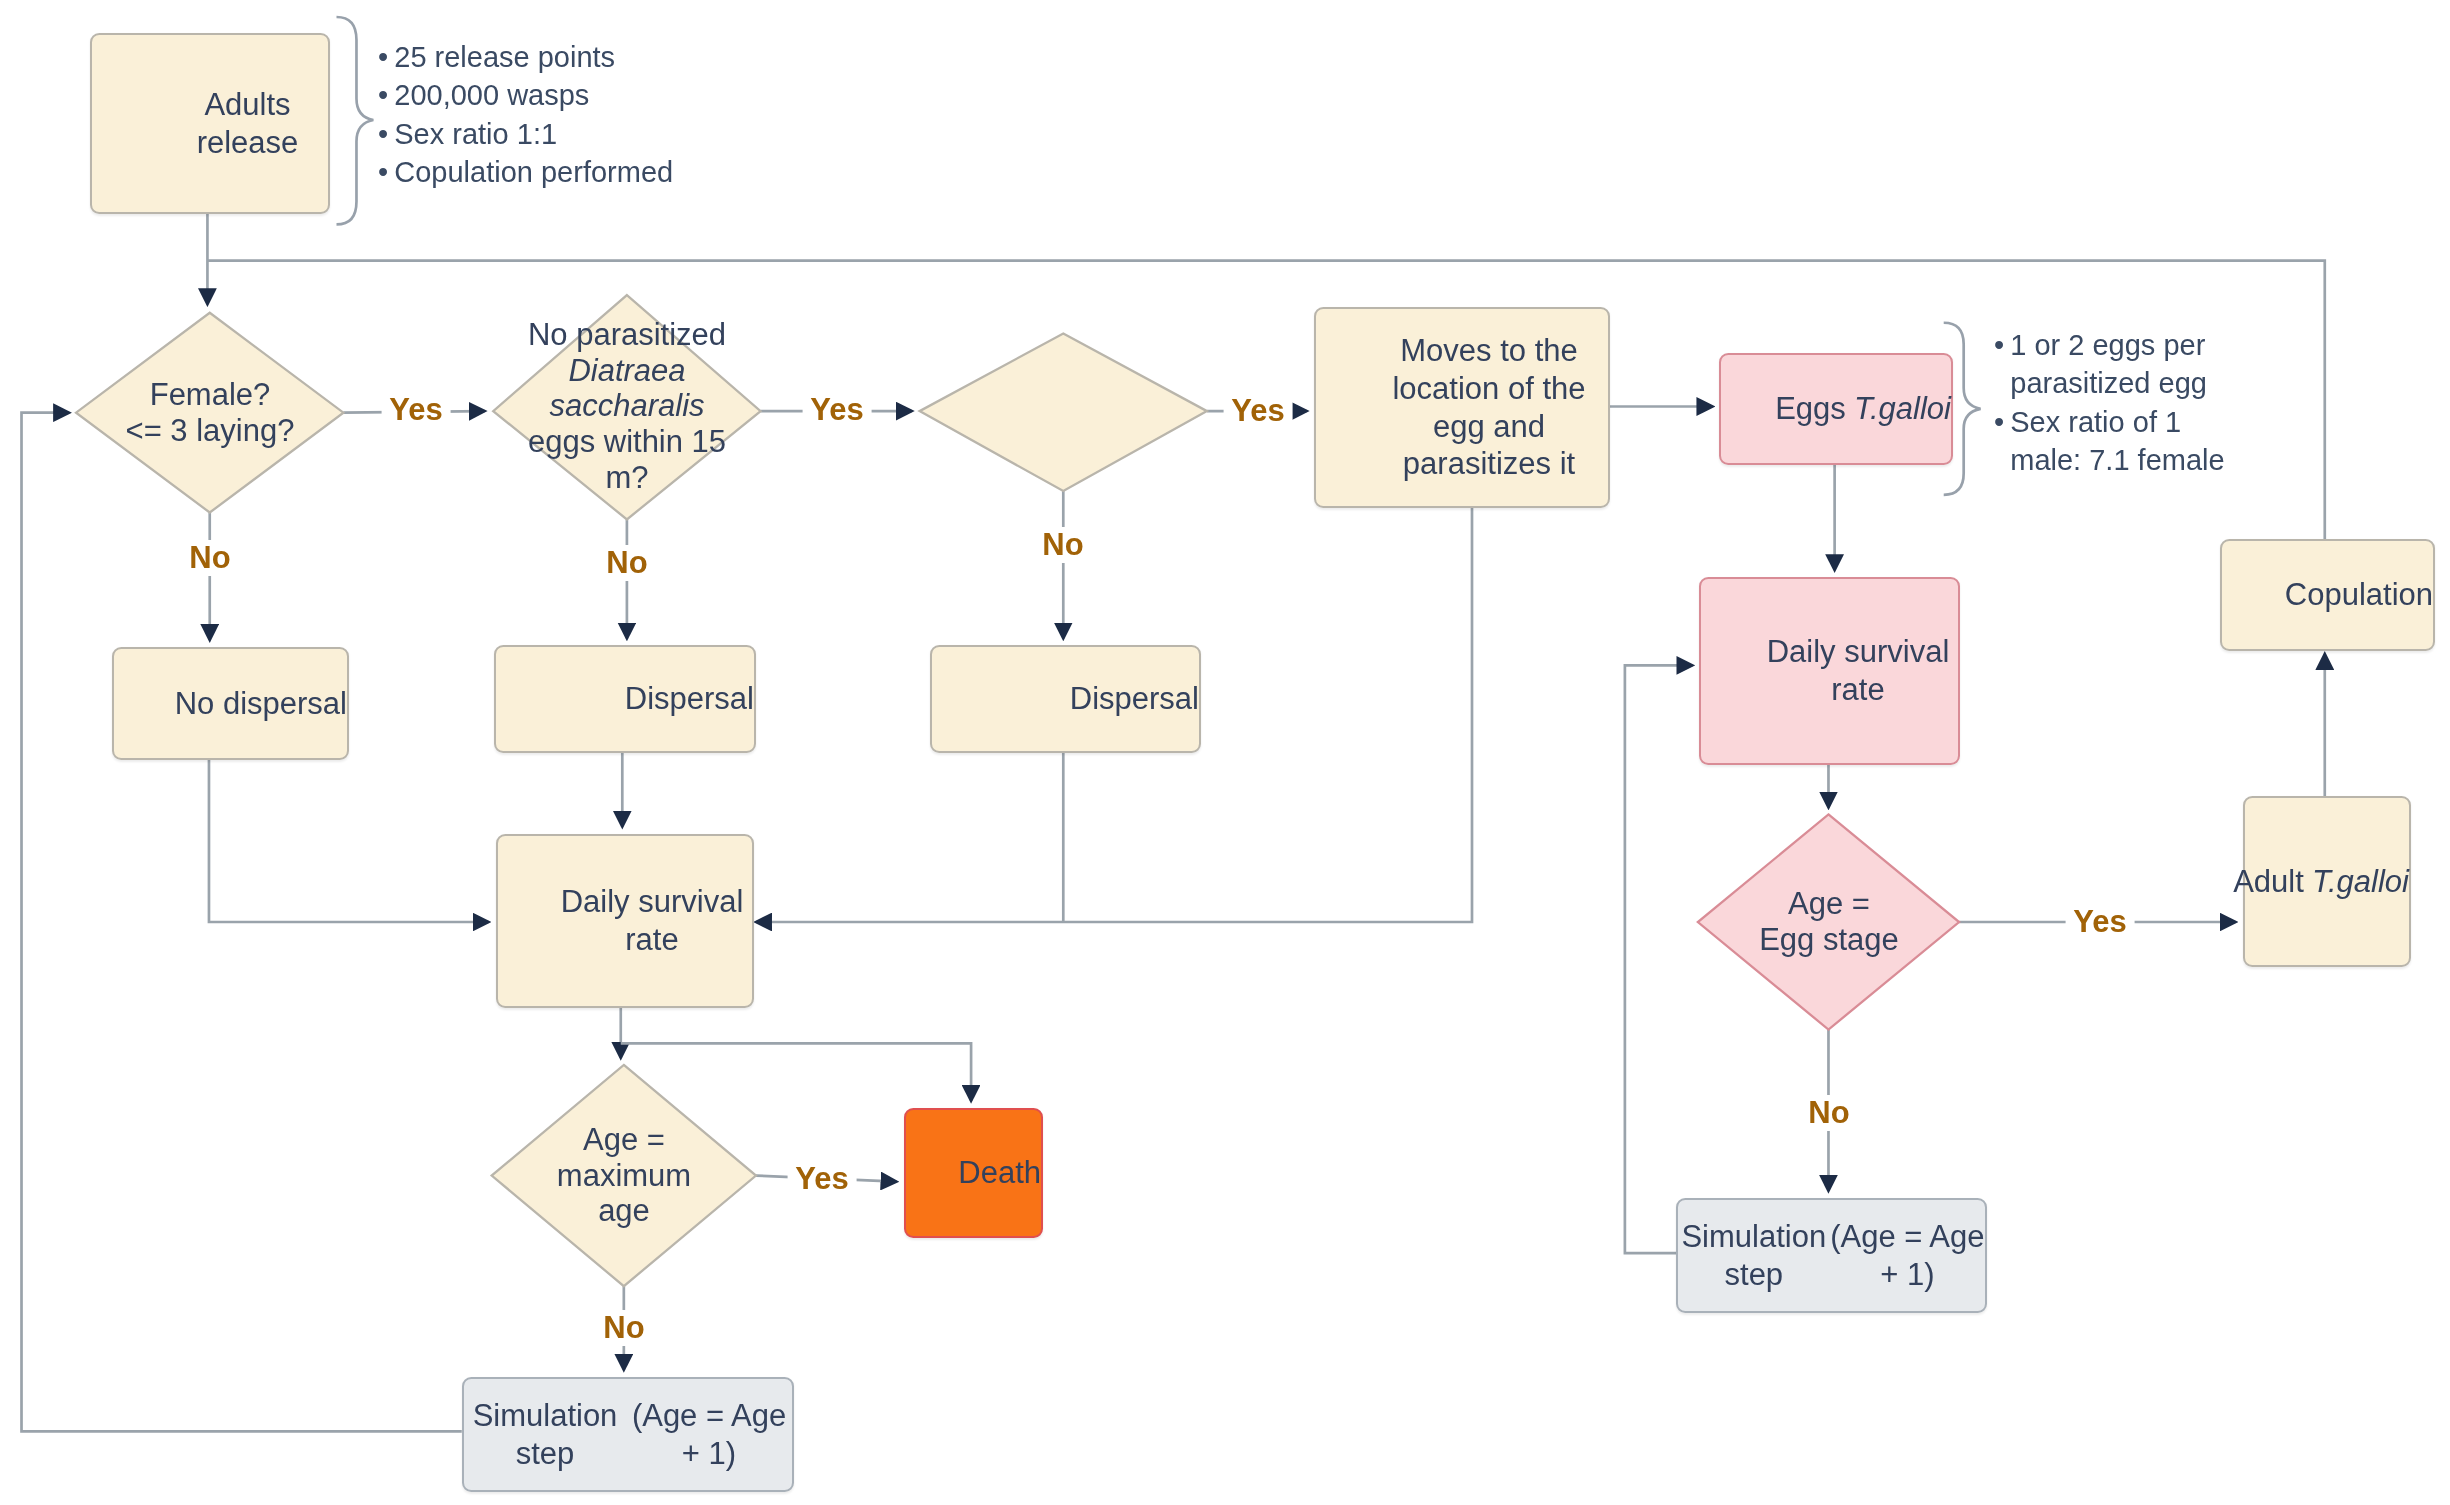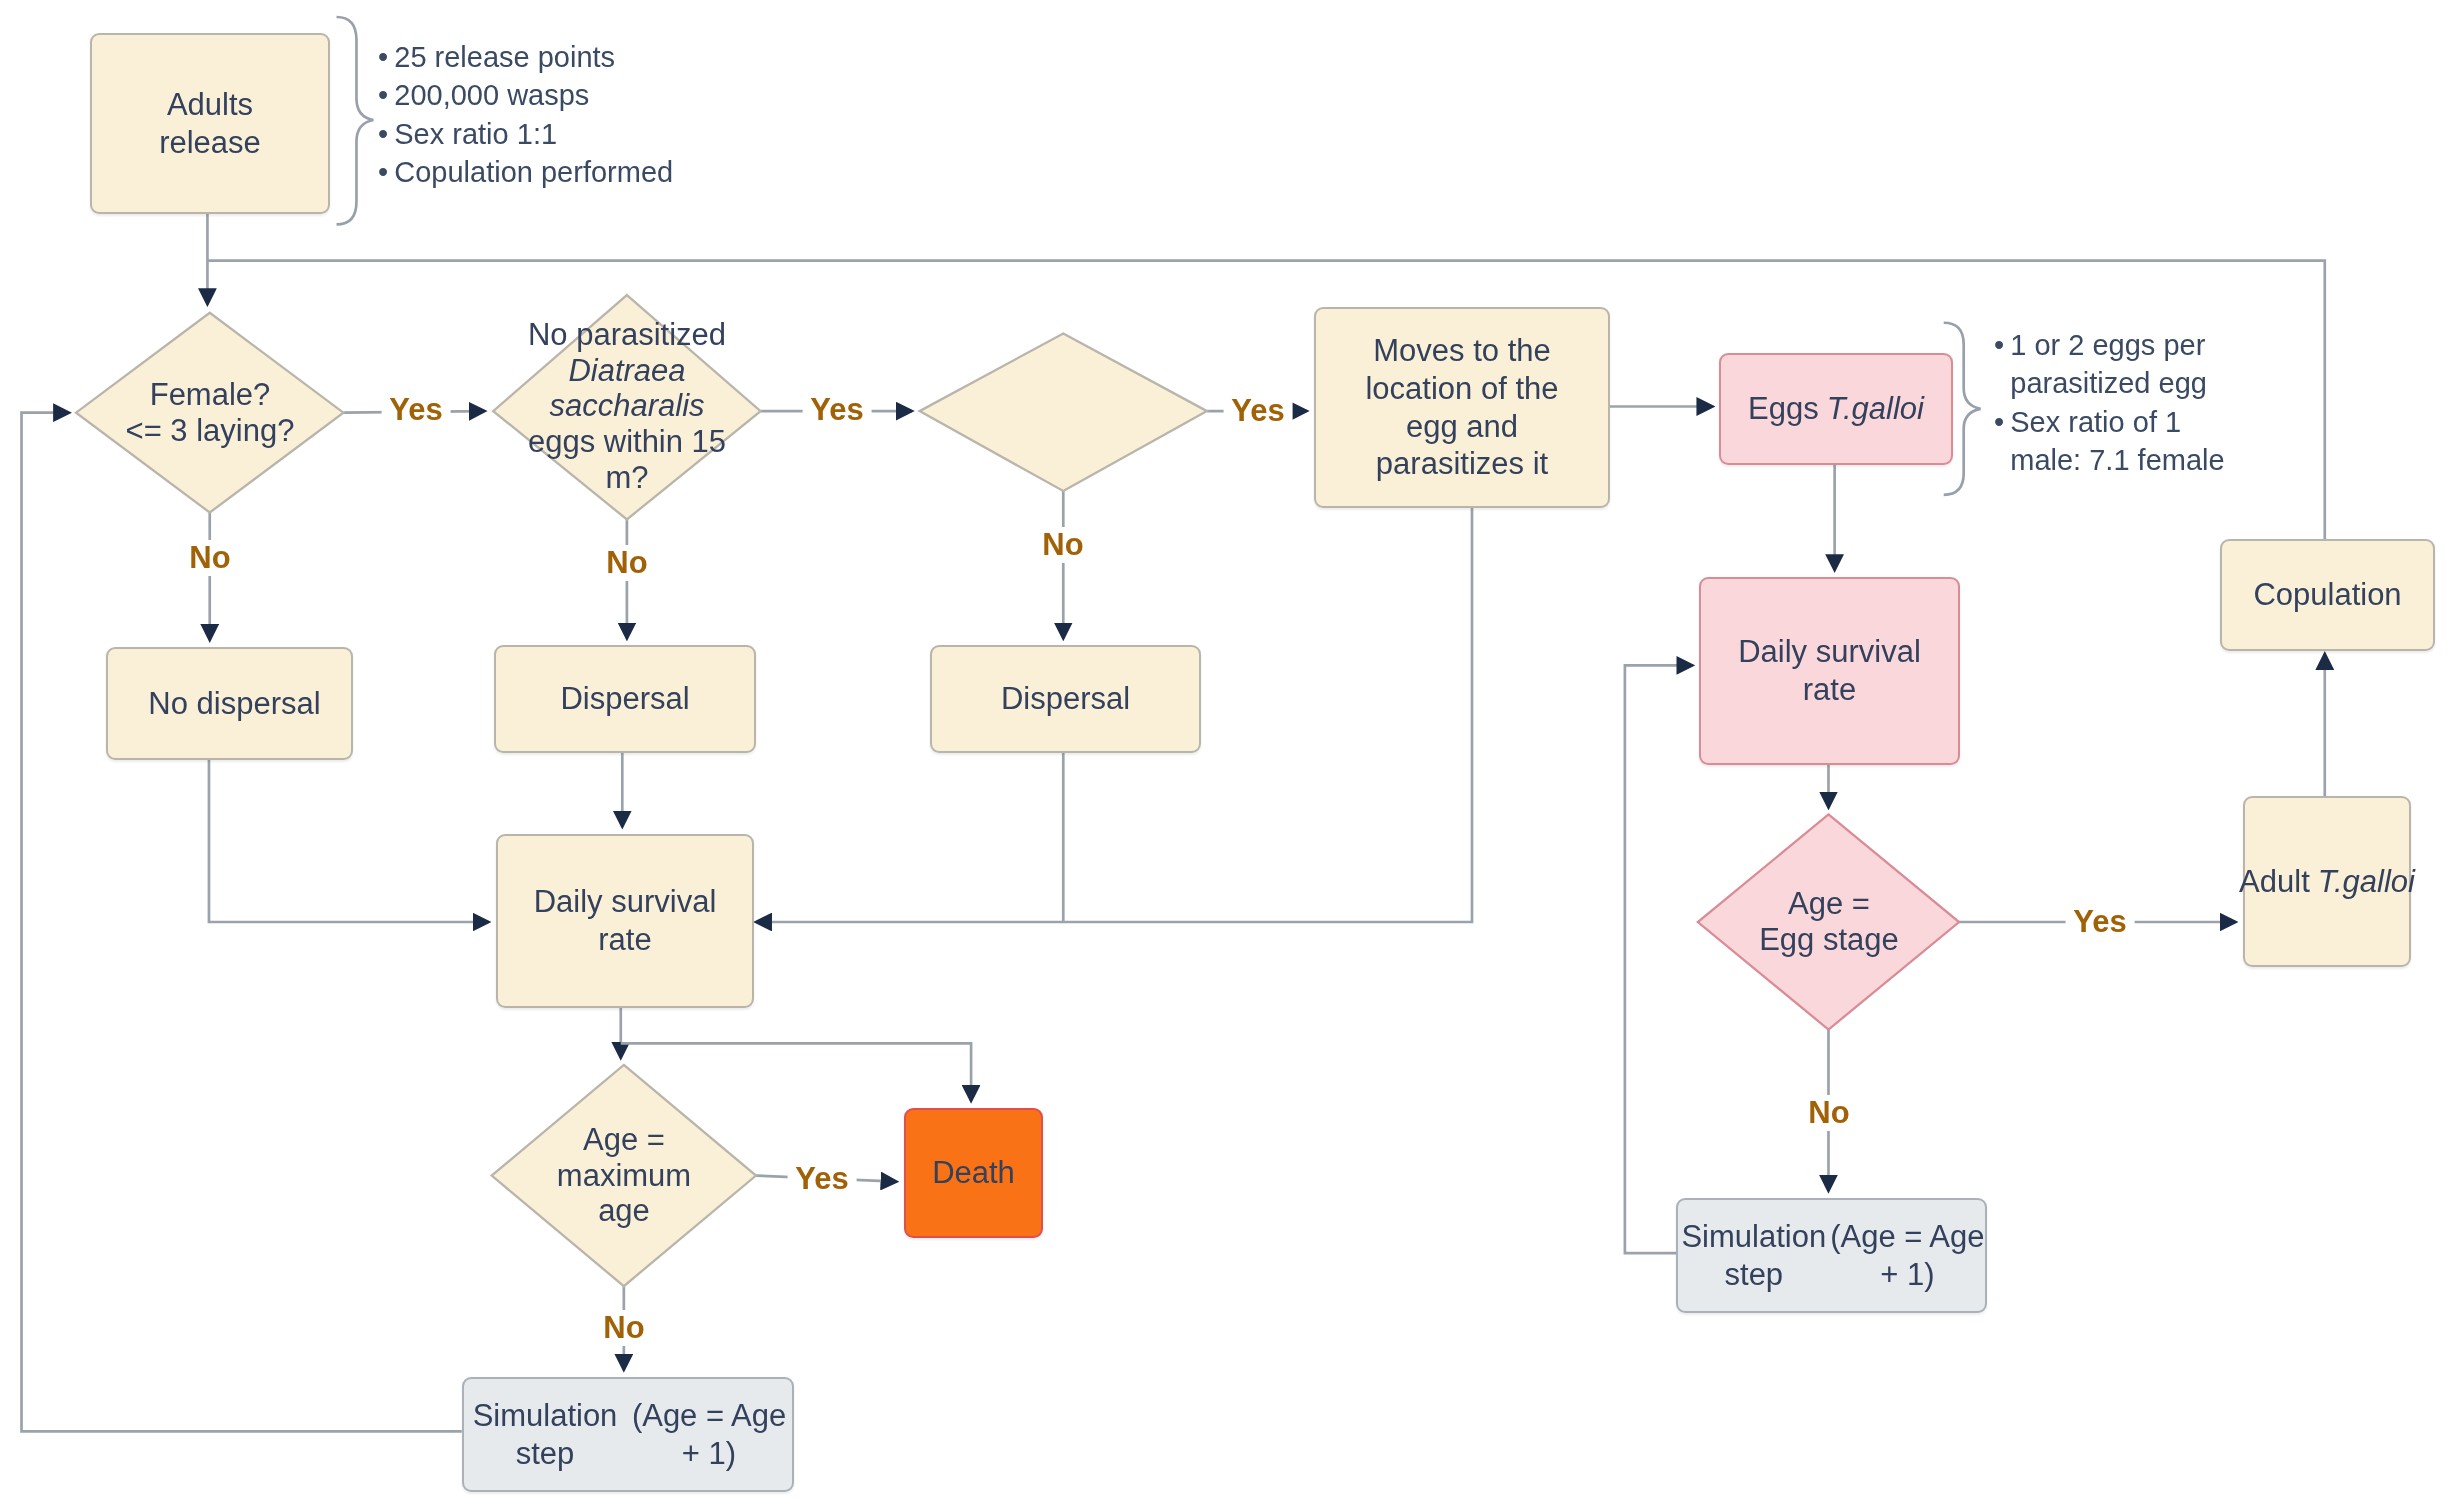--- a/index.html
+++ b/index.html
@@ -1,19 +1,19 @@
 <!DOCTYPE html>
 <html style="font-size:12.3px"><head>
 <meta charset="utf-8">
 <style>
   html,body{margin:0;padding:0;background:#ffffff;}
   body{width:2450px;height:1506px;font-family:"Liberation Sans",sans-serif;}
   .canvas{position:relative;width:2450px;height:1506px;overflow:hidden;background:#ffffff;}
   svg.layer{position:absolute;left:0;top:0;z-index:1;}
-  .node{position:absolute;display:flex;align-items:center;justify-content:center;
+  .node{position:absolute;display:flex;align-items:center;justify-content:flex-end;
         text-align:center;color:#33415c;font-size:31px;font-weight:500;line-height:1.22;
         border:2.3px solid #b9b5ab;border-radius:9.2px;background:#faf0d8;z-index:2;
         box-shadow:0 1.5px 2.3px rgba(0,0,0,0.08);}
   .node.pink{background:#fad7da;border-color:#d98c96;}
   .node.gray{background:#e7eaed;border-color:#a9b1b9;}
   .node.red{background:#f97316;border-color:#e04f4f;}
   .dtext{position:absolute;z-index:3;color:#33415c;font-size:31px;font-weight:400;
          line-height:1.15;text-align:center;transform:translate(-50%,-50%);white-space:nowrap;}
   .edge-label{position:absolute;z-index:4;transform:translate(-50%,-50%);
               background:#ffffff;padding:0 7.7px;color:#a16207;font-size:31px;font-weight:700;}
@@ -74,21 +74,21 @@
       <polygon fill="#faf0d8" points="1384,434 1571,535 1384,639 1197,535"></polygon>
       <polygon fill="#fad7da" stroke="#d98c96" points="2380,1060 2550,1200 2380,1340 2210,1200"></polygon>
       <polygon fill="#faf0d8" points="812,1386 984,1530 812,1674 640,1530"></polygon>
     </g>
   </svg>
 
   <div class="node" style="left:90px;top:33px;width:236px;height:177px;">
     <span style="max-width:161px;">Adults release</span>
   </div>
 
-  <div class="node" style="left:106px;top:647px;width:233px;height:109px;padding-left:10px;">
+  <div class="node" style="left:112px;top:647px;width:233px;height:109px;">
     <span>No dispersal</span>
   </div>
 
   <div class="node" style="left:494px;top:645px;width:258px;height:104px;">
     <span>Dispersal</span>
   </div>
 
   <div class="node" style="left:930px;top:645px;width:267px;height:104px;">
     <span>Dispersal</span>
   </div>

